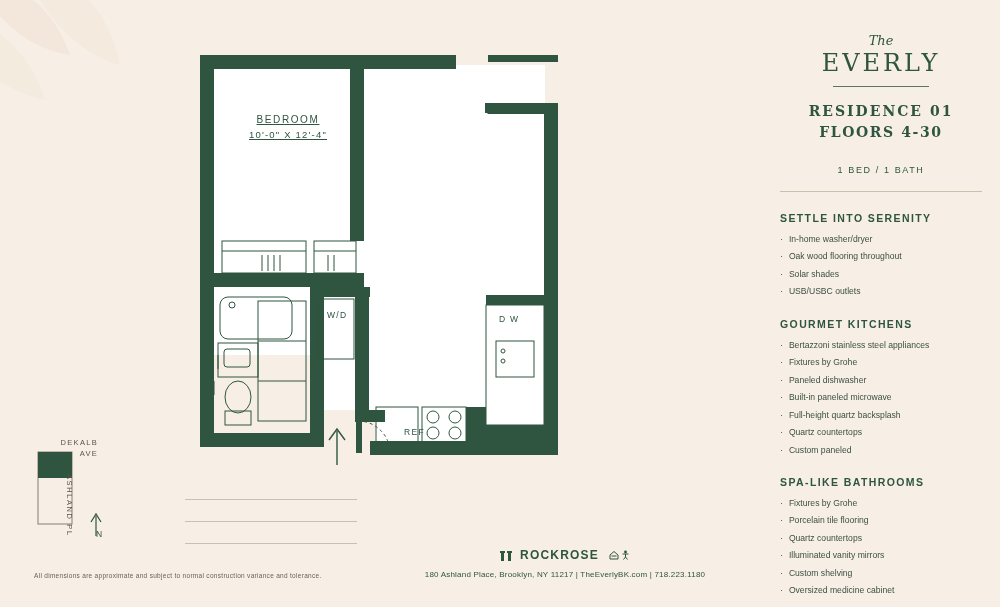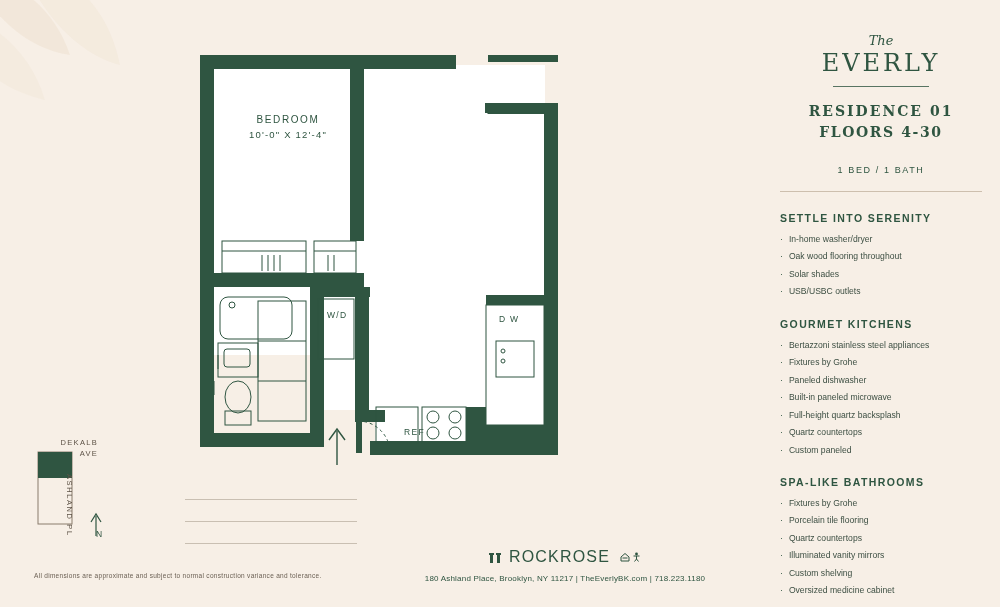--- a/index.html
+++ b/index.html
@@ -29,20 +29,21 @@
   .fp-svg { display:block; }
 
   .room-label {
     position:absolute;
     text-align:center;
     font-size:10px;
     letter-spacing:1.6px;
     color:#2f5541;
     line-height:1.55;
     white-space:nowrap;
+    text-decoration:underline;
   }
   .room-label .dim { font-size:9.5px; letter-spacing:1.2px; }
 
   .tiny-label {
     position:absolute;
     font-size:8.5px;
     letter-spacing:1.3px;
     color:#2f5541;
   }
 
@@ -72,21 +73,21 @@
     font-size:6.5px; letter-spacing:.3px; color:#6b6054;
   }
 
   
   .footer-center {
     position:absolute; left:400px; top:548px; width:330px; text-align:center;
   }
   .rockrose-row { display:flex; align-items:center; justify-content:center; gap:6px; }
   .rockrose-mark { width:14px; height:13px; }
   .rockrose-name {
-    font-size:16px; font-weight:normal; letter-spacing:1.2px; color:#2f5541;
+    font-size:12px; font-weight:bold; letter-spacing:1.2px; color:#2f5541;
   }
   .eho { display:flex; gap:2px; align-items:center; margin-left:4px; }
   .footer-addr {
     margin-top:8px; font-size:8px; letter-spacing:.2px; color:#2f5541;
   }
 
   
   .right-col {
     position:absolute; left:760px; top:0; width:240px; height:607px;
     padding:34px 18px 0 20px;

